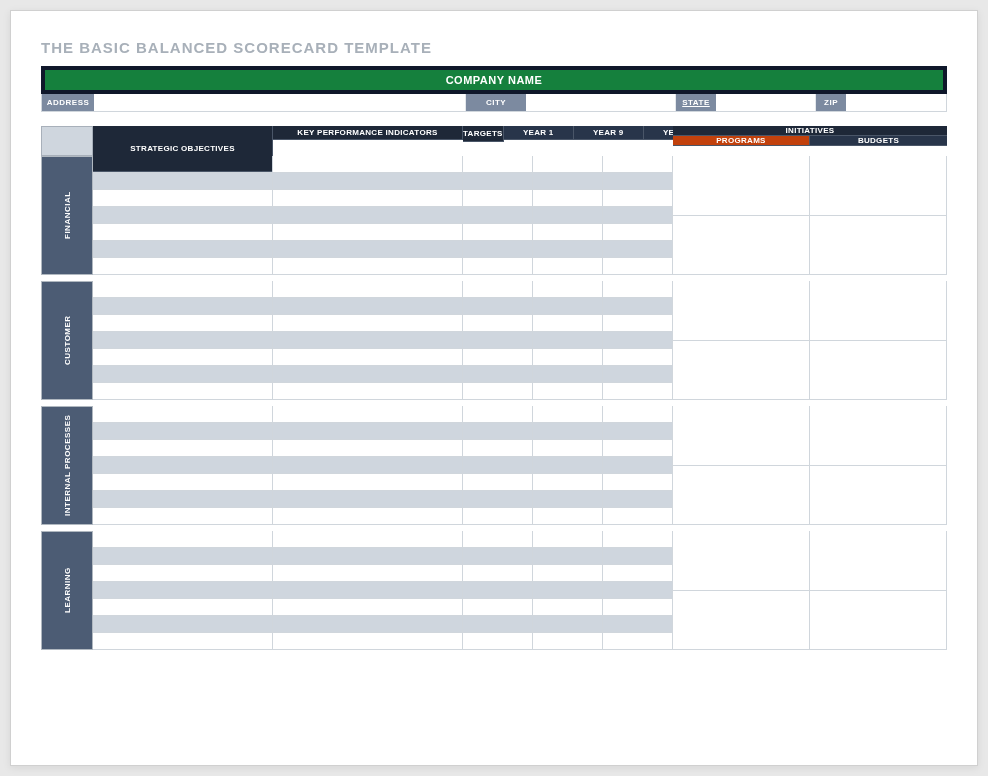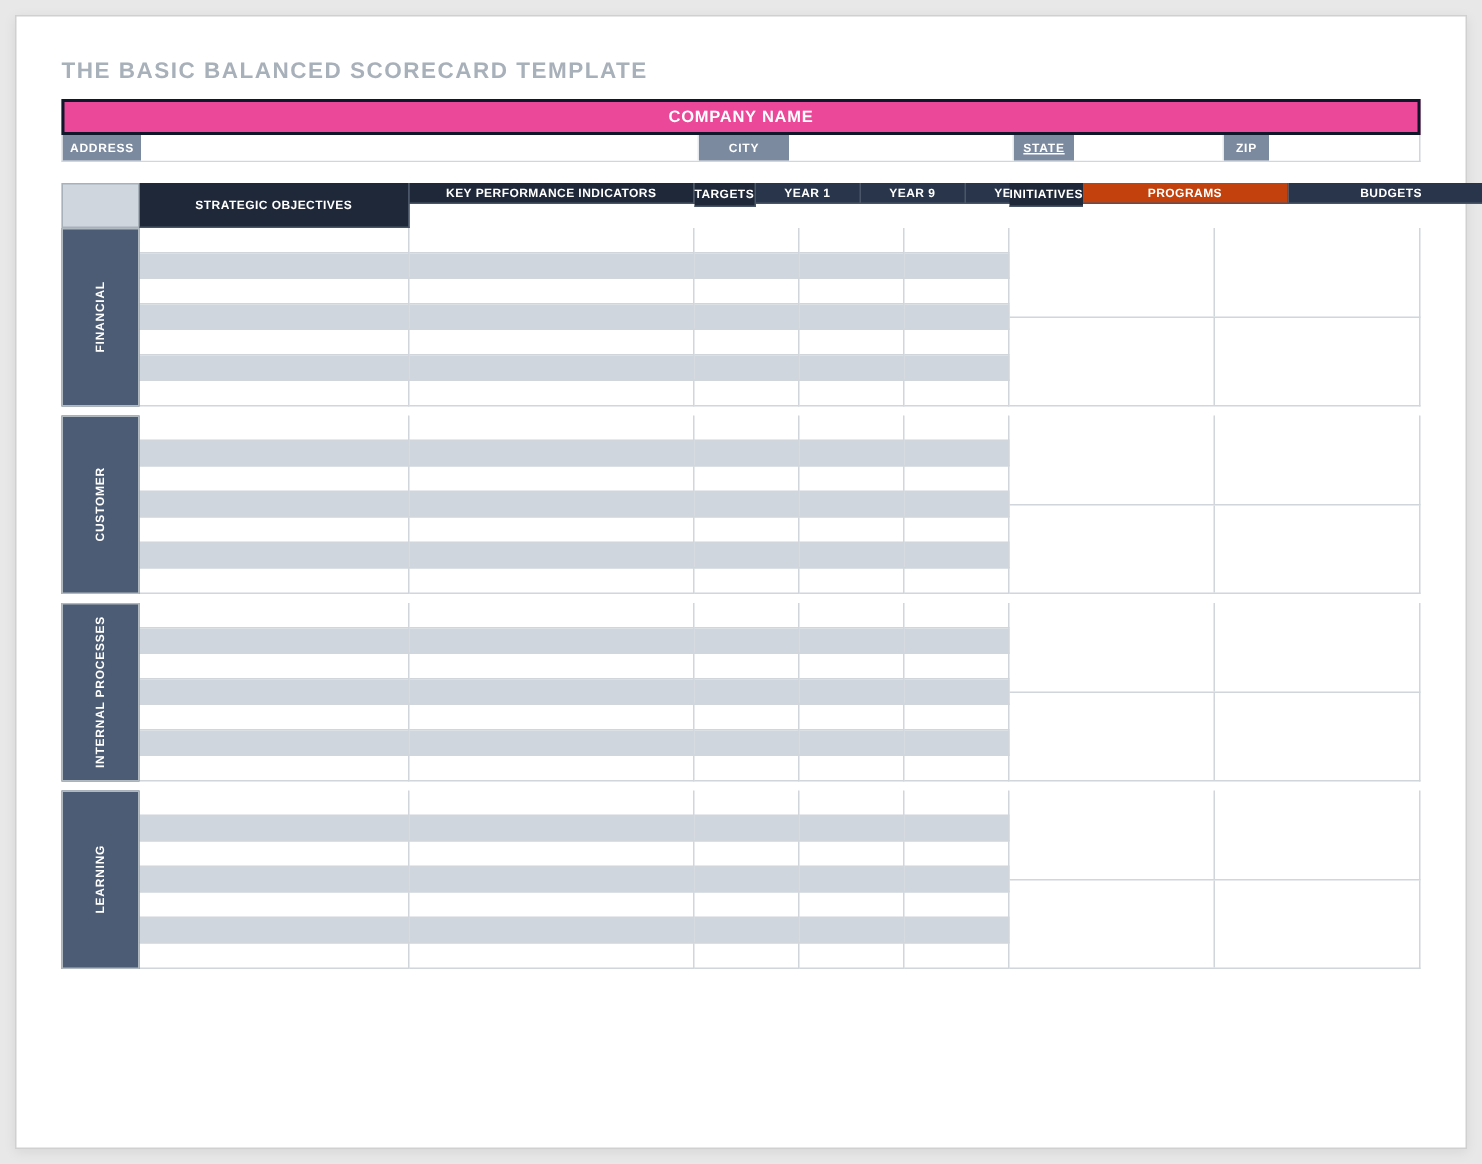--- a/index.html
+++ b/index.html
@@ -22,28 +22,28 @@
     position: relative;
   }
   .title {
     color: #a8b0b9;
     font-weight: bold;
     font-size: 15px;
     letter-spacing: 1px;
     margin-bottom: 10px;
   }
   .company-bar {
-    background: #ec4899;
+    background: #15803d;
     color: #fff;
     text-align: center;
     font-weight: bold;
     font-size: 11px;
     letter-spacing: 0.5px;
     padding: 4px 0;
-    border: 2px solid #0f172a;
+    border: 4px solid #0f172a;
   }
   .address-row {
     display: flex;
     align-items: stretch;
     height: 18px;
     border-left: 1px solid #d0d6dc;
     border-right: 1px solid #d0d6dc;
     border-bottom: 1px solid #d0d6dc;
     font-size: 8px;
     font-weight: bold;
@@ -145,31 +145,31 @@
 
   <div class="spacer"></div>
 
   <div class="grid-wrap">
     <div class="grid-body">
 
       <div style="display:flex">
         <div style="width:52px;" class="vcol-corner"></div>
         <div style="flex:1">
           <div class="hdr-row1">
-            <div class="hcell so span2" style="height:30px">STRATEGIC OBJECTIVES</div>
+            <div class="hcell so span2" style="height:46px">STRATEGIC OBJECTIVES</div>
             <div class="hcell kpi span2" style="height:14px">KEY PERFORMANCE INDICATORS</div>
             <div style="display:flex;flex-direction:row;width:210px">
               <div class="hcell targets" style="width:210px;height:16px">TARGETS</div>
               <div style="display:flex;height:14px">
                 <div class="hcell y">YEAR 1</div>
                 <div class="hcell y">YEAR 9</div>
                 <div class="hcell y">YEAR 3</div>
               </div>
             </div>
-            <div style="display:flex;flex-direction:row;width:274px">
+            <div style="display:flex;flex-direction:column;width:274px">
               <div class="hcell init" style="width:274px;height:16px">INITIATIVES</div>
               <div style="display:flex;height:14px">
                 <div class="hcell prog">PROGRAMS</div>
                 <div class="hcell bud">BUDGETS</div>
               </div>
             </div>
           </div>
         </div>
       </div>
 

